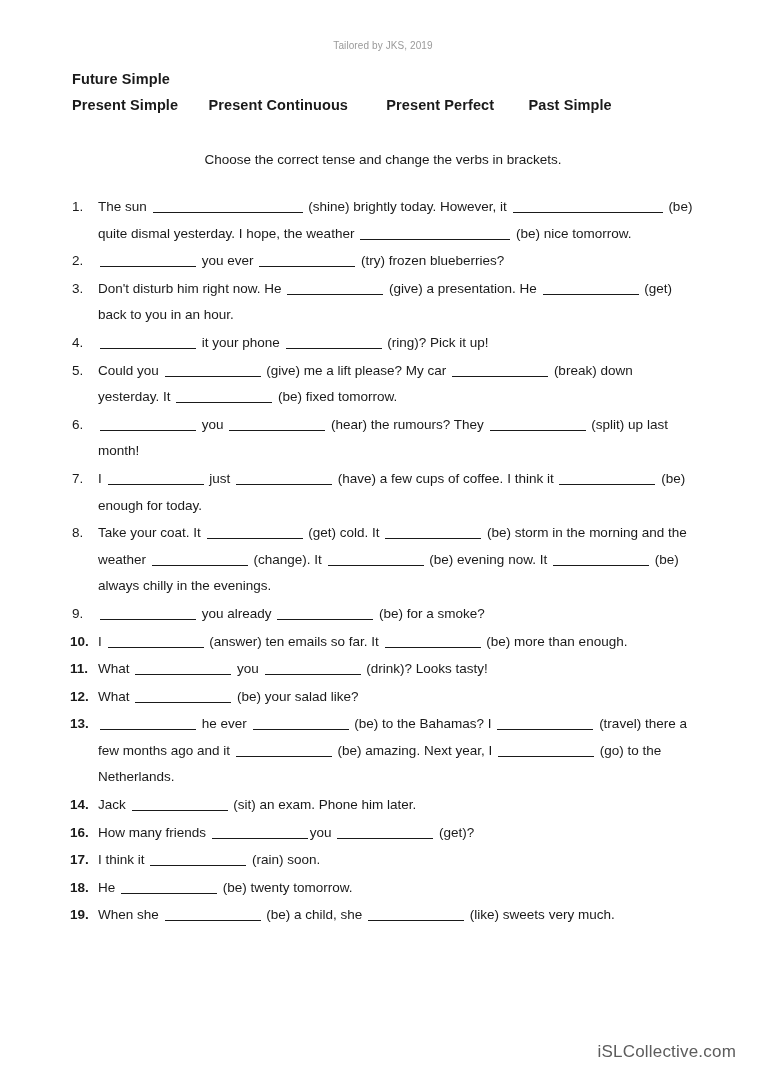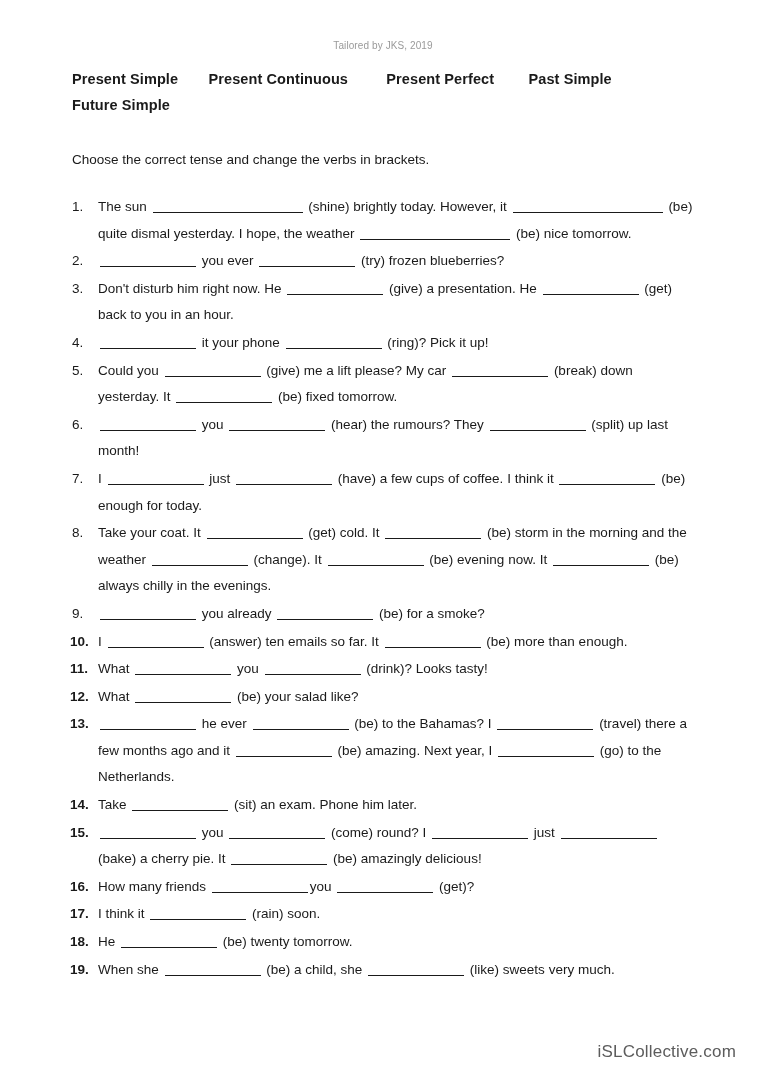--- a/index.html
+++ b/index.html
@@ -47,20 +47,21 @@
   .tense-row .t {
     display: inline-block;
   }
   .gap-a { display: inline-block; width: 22px; }
   .gap-b { display: inline-block; width: 30px; }
   .gap-c { display: inline-block; width: 26px; }
   .instructions {
     margin-top: 32px;
     font-size: 13.5px;
     line-height: 20px;
+    text-align: center;
   }
   ol.items {
     margin: 24px 0 0 0;
     padding: 0;
     list-style: none;
   }
   ol.items li {
     position: relative;
     font-size: 13.5px;
     line-height: 26.6px;
@@ -103,50 +104,49 @@
 </head>
 <body>
 
 <div class="page">
 
   <div class="credit">Tailored by JKS, 2019</div>
 
   <div class="content">
 
     <div class="tense-row">
+      <span class="t">Future Simple</span>
+    </div>
+    <div class="tense-row">
       <span class="t">Present Simple</span>
       <span class="gap-a"></span>
       <span class="t">Present Continuous</span>
       <span class="gap-b"></span>
       <span class="t">Present Perfect</span>
       <span class="gap-c"></span>
       <span class="t">Past Simple</span>
-    </div>
-    <div class="tense-row">
-      <span class="t">Future Simple</span>
     </div>
 
     <div class="instructions">Choose the correct tense and change the verbs in brackets.</div>
 
     <ol class="items" id="items-list">
         <li><span class="num">1.</span><span>The sun </span><span class="blank b-lg"></span><span> (shine) brightly today. However, it </span><span class="blank b-lg"></span><span> (be) quite dismal yesterday. I hope, the weather </span><span class="blank b-lg"></span><span> (be) nice tomorrow.</span></li>
         <li><span class="num">2.</span><span> </span><span class="blank b-md"></span><span> you ever </span><span class="blank b-md"></span><span> (try) frozen blueberries?</span></li>
         <li><span class="num">3.</span><span>Don't disturb him right now. He </span><span class="blank b-md"></span><span> (give) a presentation. He </span><span class="blank b-md"></span><span> (get) back to you in an hour.</span></li>
         <li><span class="num">4.</span><span> </span><span class="blank b-md"></span><span> it your phone </span><span class="blank b-md"></span><span> (ring)? Pick it up!</span></li>
         <li><span class="num">5.</span><span>Could you </span><span class="blank b-md"></span><span> (give) me a lift please? My car </span><span class="blank b-md"></span><span> (break) down yesterday. It </span><span class="blank b-md"></span><span> (be) fixed tomorrow.</span></li>
         <li><span class="num">6.</span><span> </span><span class="blank b-md"></span><span> you </span><span class="blank b-md"></span><span> (hear) the rumours? They </span><span class="blank b-md"></span><span> (split) up last month!</span></li>
         <li><span class="num">7.</span><span>I </span><span class="blank b-md"></span><span> just </span><span class="blank b-md"></span><span> (have) a few cups of coffee. I think it </span><span class="blank b-md"></span><span> (be) enough for today.</span></li>
         <li><span class="num">8.</span><span>Take your coat. It </span><span class="blank b-md"></span><span> (get) cold. It </span><span class="blank b-md"></span><span> (be) storm in the morning and the weather </span><span class="blank b-md"></span><span> (change). It </span><span class="blank b-md"></span><span> (be) evening now. It </span><span class="blank b-md"></span><span> (be) always chilly in the evenings.</span></li>
         <li><span class="num">9.</span><span> </span><span class="blank b-md"></span><span> you already </span><span class="blank b-md"></span><span> (be) for a smoke?</span></li>
         <li><span class="num wide">10.</span><span>I </span><span class="blank b-md"></span><span> (answer) ten emails so far. It </span><span class="blank b-md"></span><span> (be) more than enough.</span></li>
         <li><span class="num wide">11.</span><span>What </span><span class="blank b-md"></span><span> you </span><span class="blank b-md"></span><span> (drink)? Looks tasty!</span></li>
         <li><span class="num wide">12.</span><span>What </span><span class="blank b-md"></span><span> (be) your salad like?</span></li>
         <li><span class="num wide">13.</span><span> </span><span class="blank b-md"></span><span> he ever </span><span class="blank b-md"></span><span> (be) to the Bahamas? I </span><span class="blank b-md"></span><span> (travel) there a few months ago and it </span><span class="blank b-md"></span><span> (be) amazing. Next year, I </span><span class="blank b-md"></span><span> (go) to the Netherlands.</span></li>
-        <li><span class="num wide">14.</span><span>Take </span><span class="blank b-md"></span><span> (sit) an exam. Phone him later.</span></li>
-        <li><span class="num wide">15.</span><span> </span><span class="blank b-md"></span><span> you </span><span class="blank b-md"></span><span> (come) round? I </span><span class="blank b-md"></span><span> just </span><span class="blank b-md"></span><span> (bake) a cherry pie. It </span><span class="blank b-md"></span><span> (be) amazingly delicious!</span></li>
+        <li><span class="num wide">14.</span><span>Jack </span><span class="blank b-md"></span><span> (sit) an exam. Phone him later.</span></li>
         <li><span class="num wide">16.</span><span>How many friends </span><span class="blank b-md"></span><span>you </span><span class="blank b-md"></span><span> (get)?</span></li>
         <li><span class="num wide">17.</span><span>I think it </span><span class="blank b-md"></span><span> (rain) soon.</span></li>
         <li><span class="num wide">18.</span><span>He </span><span class="blank b-md"></span><span> (be) twenty tomorrow.</span></li>
         <li><span class="num wide">19.</span><span>When she </span><span class="blank b-md"></span><span> (be) a child, she </span><span class="blank b-md"></span><span> (like) sweets very much.</span></li>
       </ol>
 
   </div>
 
   <div class="footer-logo">
     <span class="isl">i</span><span>SLCollective</span><span>.com</span>

